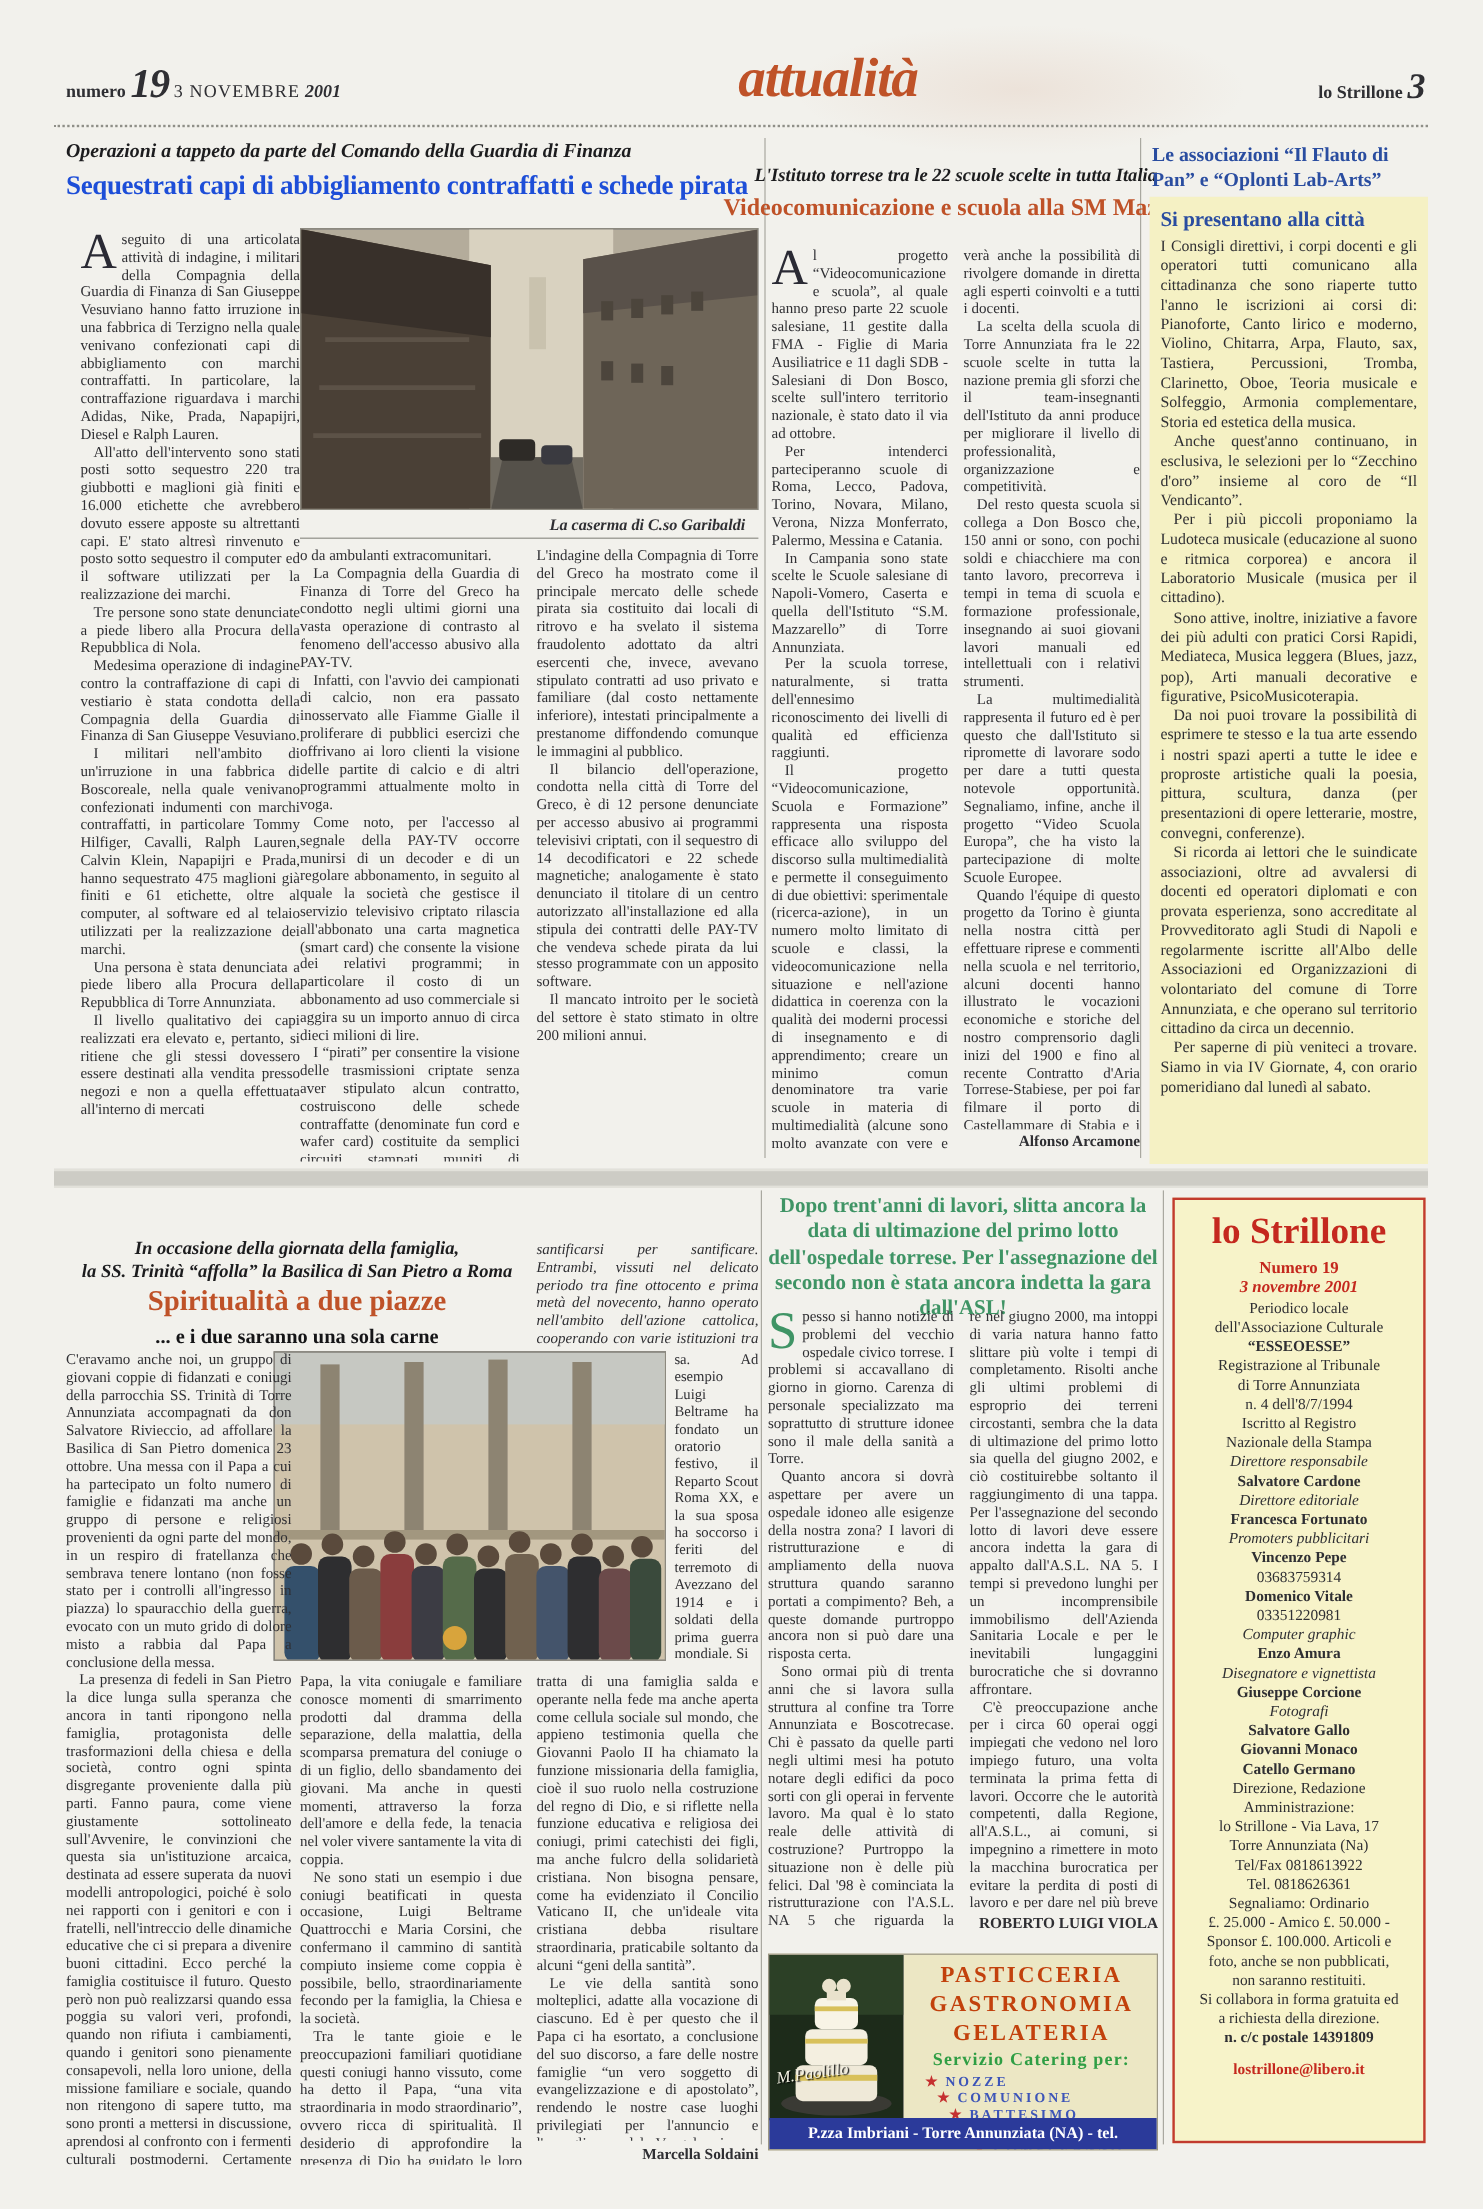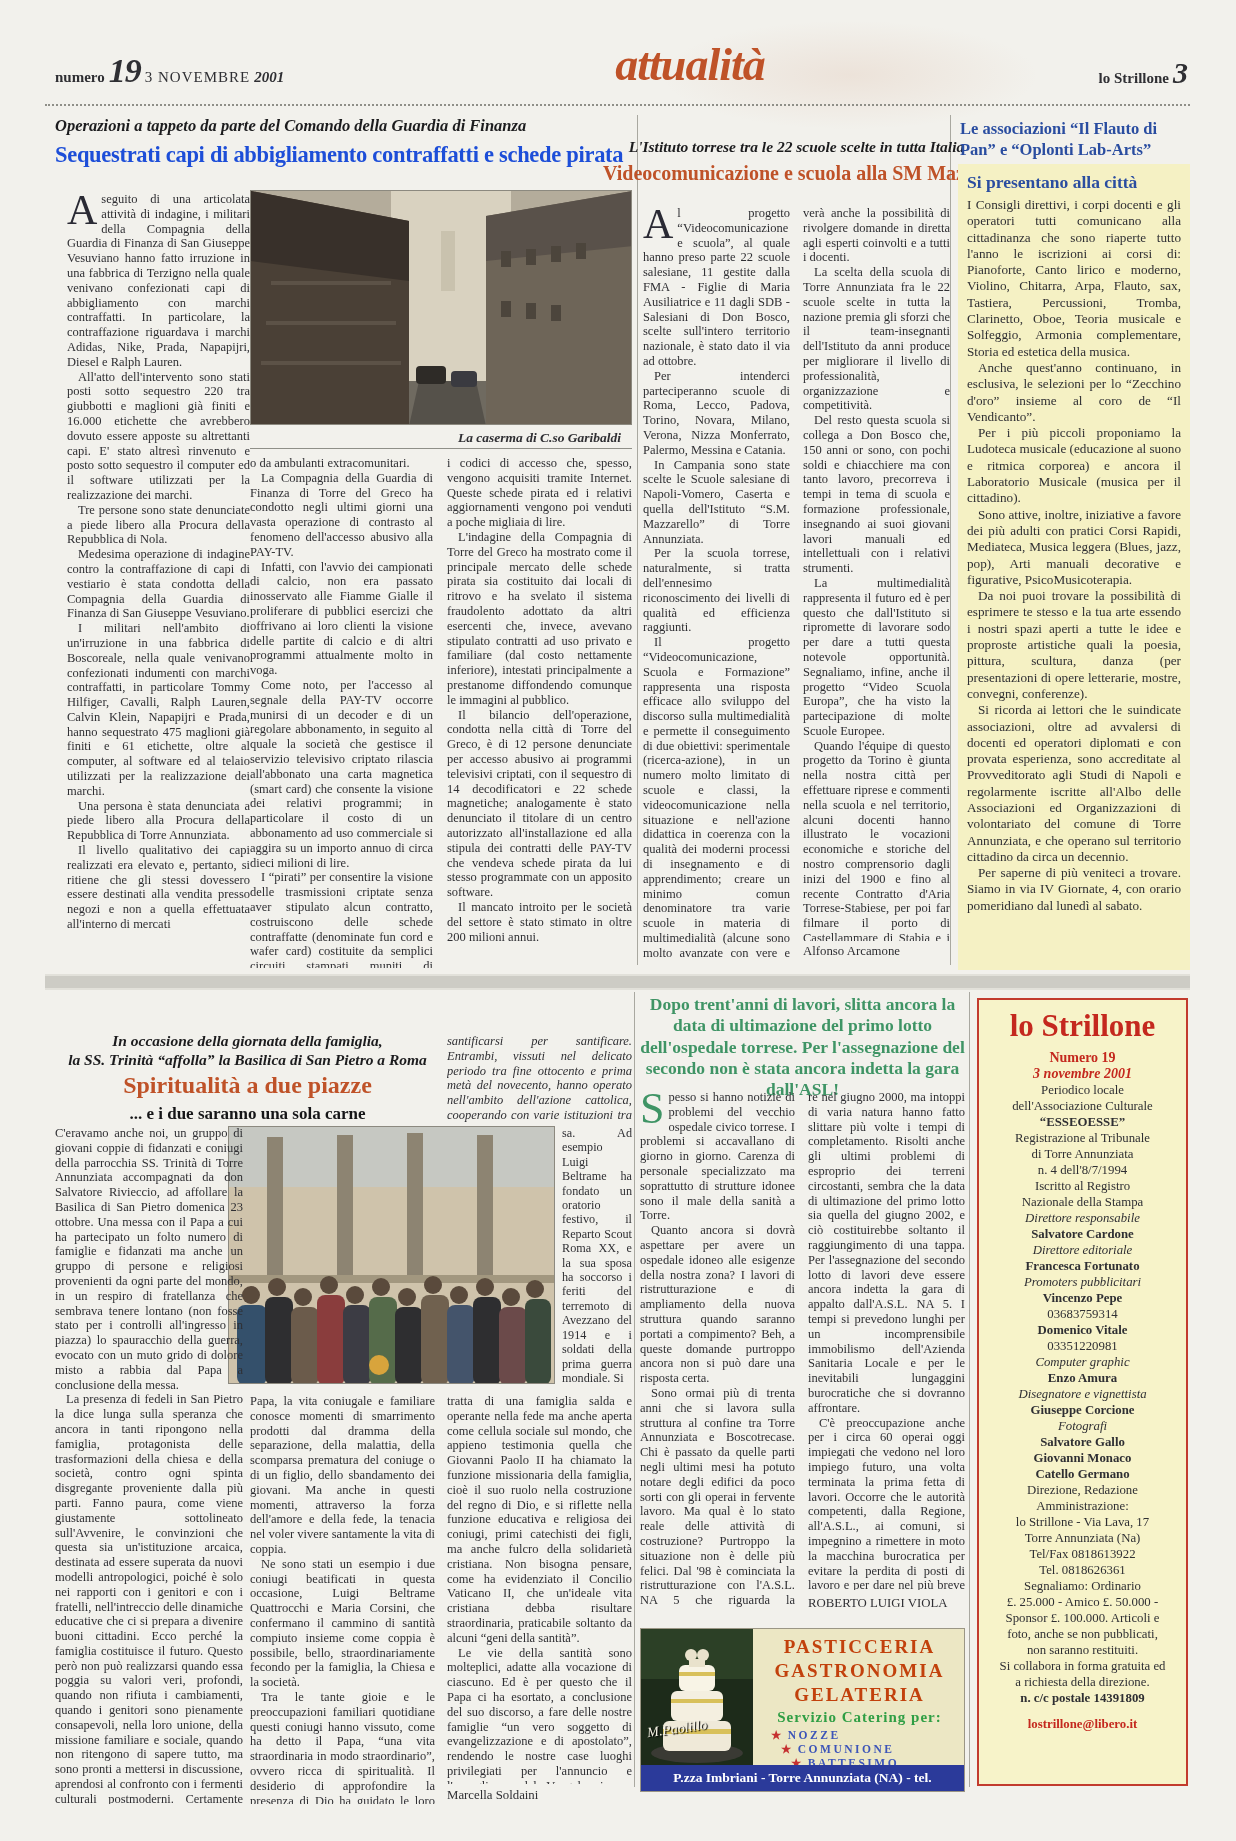--- a/index.html
+++ b/index.html
@@ -26,21 +26,21 @@
   .subhead-dark{color:#151517;font-weight:bold;font-size:17px;text-align:center;}
   .assoc-head{color:#2a4da0;font-weight:bold;font-size:16.5px;line-height:1.3;}
   .assoc-sub{color:#2a4da0;font-weight:bold;font-size:17.5px;margin:0 0 4px 0;}
   .cols{font-size:12.5px;line-height:14.8px;text-align:justify;overflow:hidden;}
   .cols p{margin:0;text-indent:11px;}
   .cols p:first-child{text-indent:0;}
   .small-cols{font-size:12.2px;line-height:14.4px;}
   .dc p:first-child::first-letter{float:left;font-size:42px;line-height:34px;padding:1px 4px 0 0;color:#2a2a34;}
   .dc-green p:first-child::first-letter{float:left;font-size:44px;line-height:36px;padding:1px 4px 0 0;color:#3f9465;}
   .caption{font-style:italic;font-weight:bold;font-size:13.5px;text-align:center;}
-  .byline{font-weight:normal;font-size:12.8px;}
+  .byline{font-weight:bold;font-size:12.8px;text-align:right;}
   .photo-frame{border:1px solid #8c897f;box-sizing:border-box;overflow:hidden;background:#777;}
   .thin-line{border-top:1px solid #8f8f88;}
   
   .ybox{background:#f5f1c4;box-sizing:border-box;padding:8px 9px;}
   .ybox .cols{font-size:13.2px;line-height:16.3px;}
   
   .mast{background:#f7f3c9;border:2px solid #c23b2e;box-sizing:border-box;text-align:center;padding:6px 4px;}
   .mast-title{color:#c4281e;font-weight:bold;font-size:31px;letter-spacing:0;margin:2px 0 6px 0;}
   .mast p{margin:0;font-size:12.8px;line-height:16px;}
   .mh-red-b{color:#c4281e;font-weight:bold;font-size:14px !important;}
@@ -127,21 +127,20 @@
         <p>Il livello qualitativo dei capi realizzati era elevato e, pertanto, si ritiene che gli stessi dovessero essere destinati alla vendita presso negozi e non a quella effettuata all'interno di mercati</p>
       </div>
     <div class="abs cols" style="left:195px;top:344px;width:183px;height:512px;">
         <p>o da ambulanti extracomunitari.</p>
         <p>La Compagnia della Guardia di Finanza di Torre del Greco ha condotto negli ultimi giorni una vasta operazione di contrasto al fenomeno dell'accesso abusivo alla PAY-TV.</p>
         <p>Infatti, con l'avvio dei campionati di calcio, non era passato inosservato alle Fiamme Gialle il proliferare di pubblici esercizi che offrivano ai loro clienti la visione delle partite di calcio e di altri programmi attualmente molto in voga.</p>
         <p>Come noto, per l'accesso al segnale della PAY-TV occorre munirsi di un decoder e di un regolare abbonamento, in seguito al quale la società che gestisce il servizio televisivo criptato rilascia all'abbonato una carta magnetica (smart card) che consente la visione dei relativi programmi; in particolare il costo di un abbonamento ad uso commerciale si aggira su un importo annuo di circa dieci milioni di lire.</p>
         <p>I “pirati” per consentire la visione delle trasmissioni criptate senza aver stipulato alcun contratto, costruiscono delle schede contraffatte (denominate fun cord e wafer card) costituite da semplici circuiti stampati muniti di microchip programmati con</p>
       </div>
     <div class="abs cols" style="left:392px;top:344px;width:185px;height:512px;">
-        <p>i codici di accesso che, spesso, vengono acquisiti tramite Internet. Queste schede pirata ed i relativi aggiornamenti vengono poi venduti a poche migliaia di lire.</p>
         <p>L'indagine della Compagnia di Torre del Greco ha mostrato come il principale mercato delle schede pirata sia costituito dai locali di ritrovo e ha svelato il sistema fraudolento adottato da altri esercenti che, invece, avevano stipulato contratti ad uso privato e familiare (dal costo nettamente inferiore), intestati principalmente a prestanome diffondendo comunque le immagini al pubblico.</p>
         <p>Il bilancio dell'operazione, condotta nella città di Torre del Greco, è di 12 persone denunciate per accesso abusivo ai programmi televisivi criptati, con il sequestro di 14 decodificatori e 22 schede magnetiche; analogamente è stato denunciato il titolare di un centro autorizzato all'installazione ed alla stipula dei contratti delle PAY-TV che vendeva schede pirata da lui stesso programmate con un apposito software.</p>
         <p>Il mancato introito per le società del settore è stato stimato in oltre 200 milioni annui.</p>
       </div>
   </div>
 
   <div class="abs" style="left:643px;top:112px;width:307px;height:858px;">
     <div class="abs kicker kicker-c" style="left:-30px;top:26px;width:367px;font-size:15.5px;">L'Istituto torrese tra le 22 scuole scelte in tutta Italia</div>
     <div class="abs headline-orange" style="left:-40px;top:50px;width:387px;">Videocomunicazione e scuola alla SM Mazzarello</div>
     <div class="abs cols dc" style="left:0;top:94px;width:147px;height:755px;">

